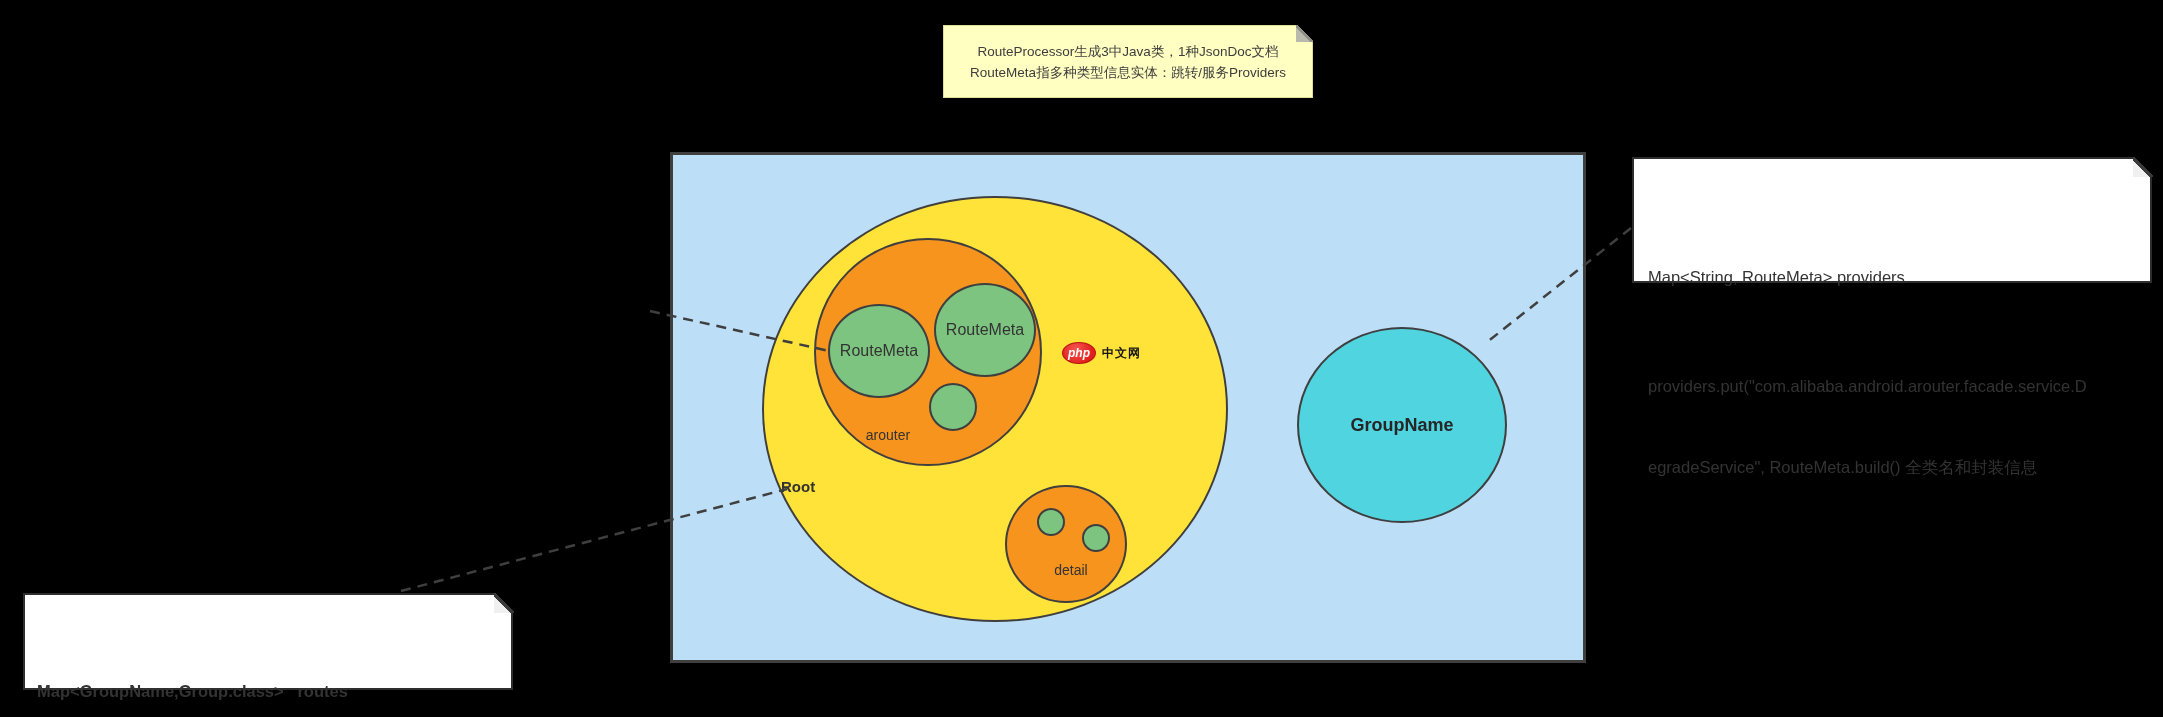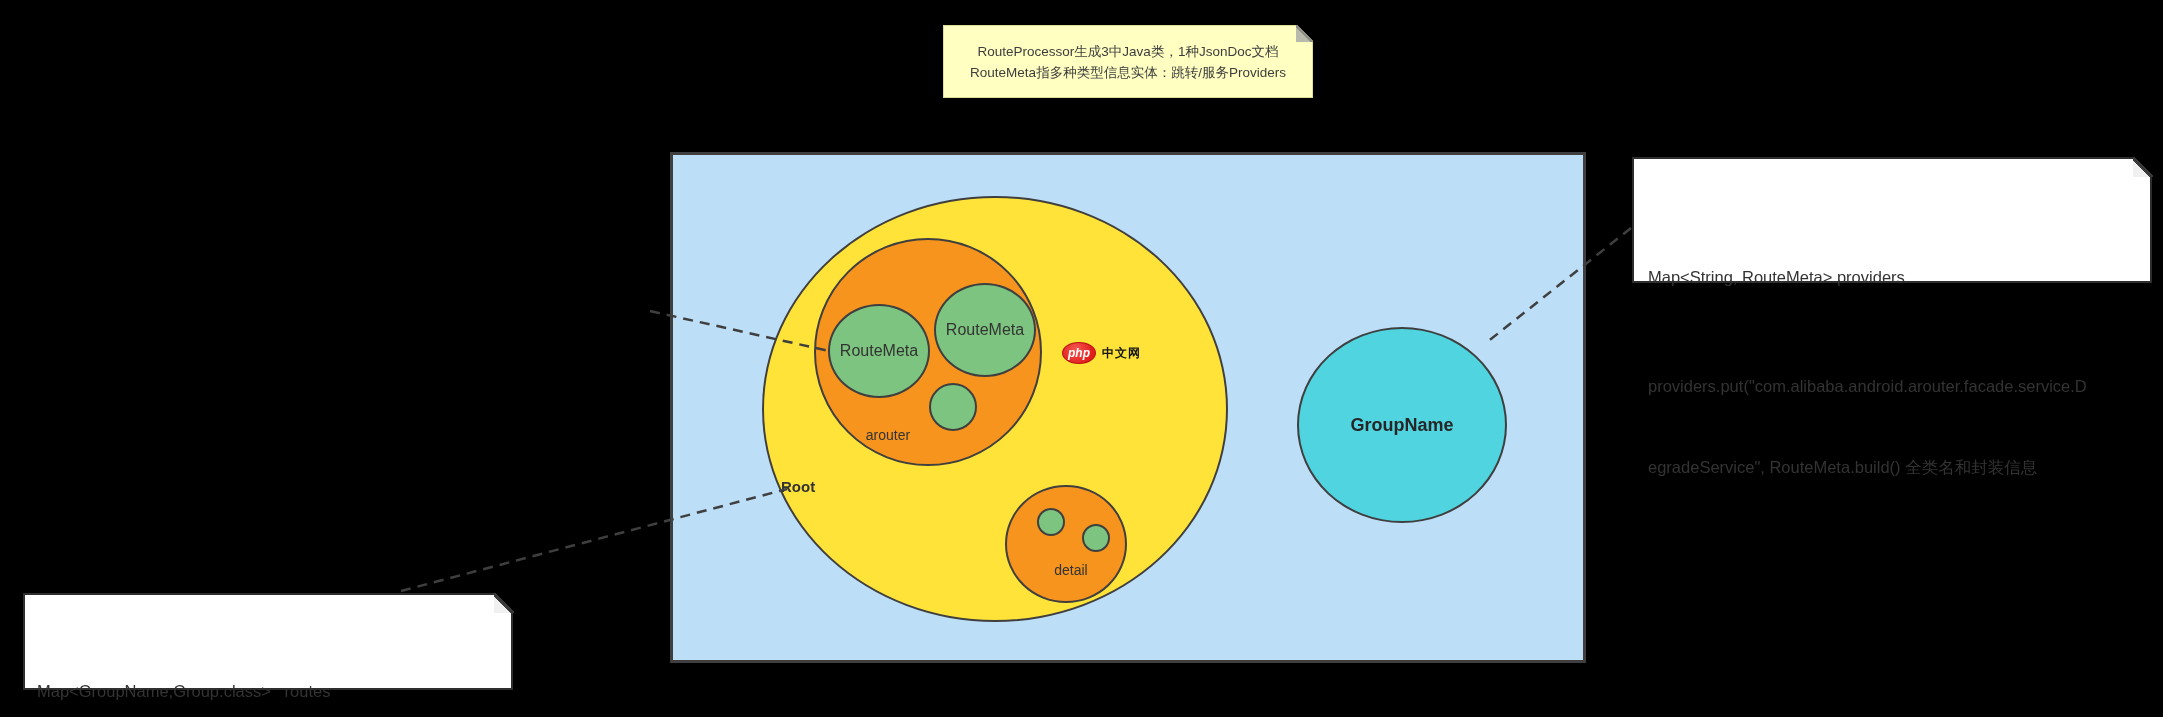--- a/index.html
+++ b/index.html
@@ -27,21 +27,21 @@
     z-index:8;white-space:pre;
   }
   .note .fold{
     position:absolute;top:-2.5px;right:-2.5px;width:20px;height:20px;z-index:9;
     background:linear-gradient(45deg,#f0f0f0 0 42%,#3a3a3a 42% 54%,#000 54% 100%);
   }
   .note-title{padding:0;}
   .note-line.first{margin-top:25px;}
 
   #note-atlas{left:152px;top:258px;width:498px;height:120px;padding:8px 0 0 12px;}
-  #note-routes{left:23px;top:593px;width:490px;height:97px;padding:9px 0 6px 12px;}
+  #note-routes{left:23px;top:593px;width:490px;height:97px;padding:9px 0 6px 12px;font-weight:bold;}
   #note-providers{left:1632px;top:157px;width:520px;height:126px;padding:24px 0 0 14px;line-height:27px;}
   #note-providers .note-line.first{margin-top:28px;}
   #note-providers .note-line.cont{margin-top:0;}
 
   
   #sticky{
     position:absolute;left:943px;top:25px;width:370px;height:73px;z-index:8;
     background:var(--sticky-fill);border:1px solid #dedc96;box-sizing:border-box;
     color:#3d3d3d;font-size:13.5px;line-height:21px;text-align:center;
     padding-top:15px;

